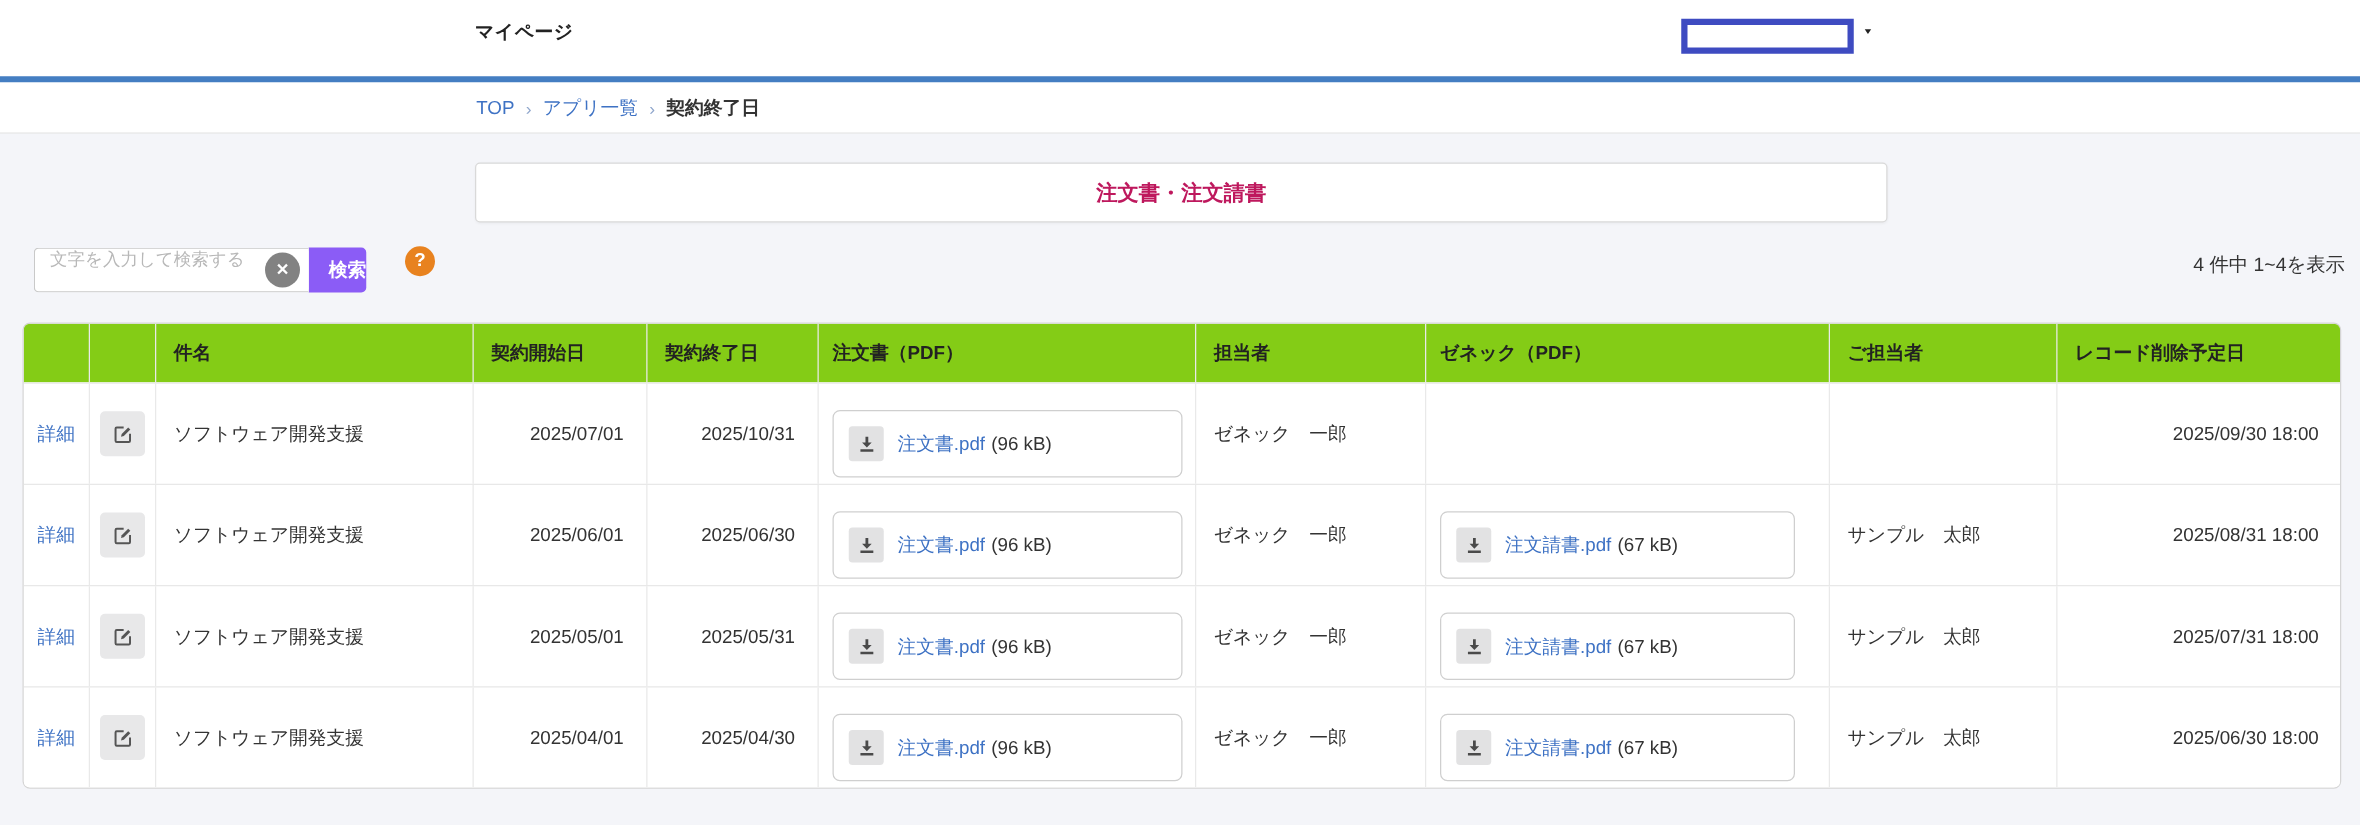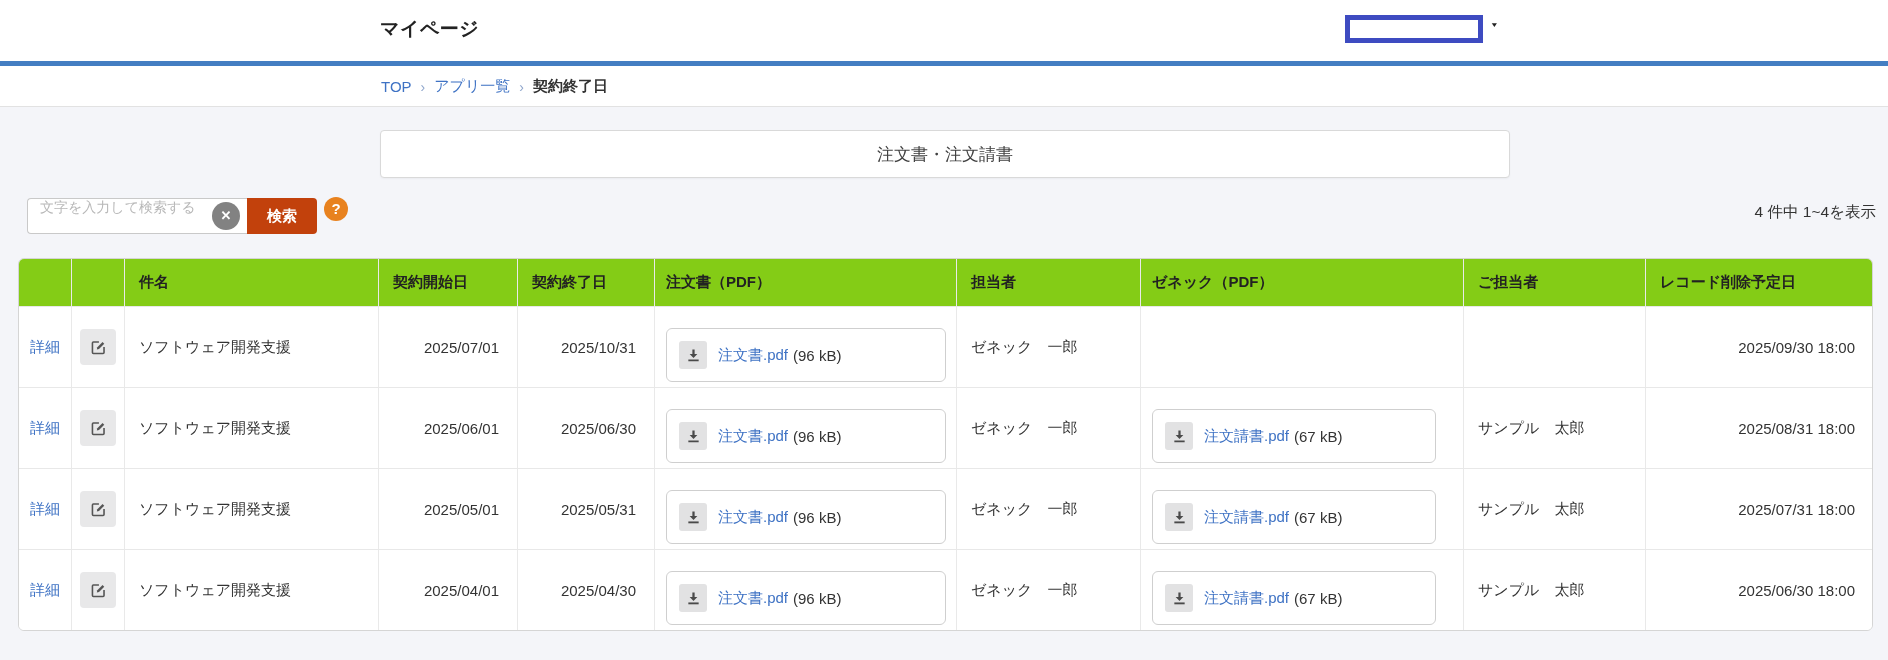--- a/index.html
+++ b/index.html
@@ -3,48 +3,48 @@
 <meta charset="utf-8">
 <style>
   * { margin:0; padding:0; box-sizing:border-box; }
   html,body { width:1888px; height:660px; }
   body {
     font-family:"Liberation Sans","DejaVu Sans",sans-serif;
     background:#ffffff; color:#333; position:relative; overflow:hidden;
   }
   
   .top-header { position:absolute; left:0; top:0; width:1888px; height:61px; background:#fff; }
-  .site-title { position:absolute; left:380px; top:16px; font-size:19px; font-weight:bold; color:#222; letter-spacing:.5px; }
+  .site-title { position:absolute; left:380px; top:16px; font-size:15px; font-weight:bold; color:#222; letter-spacing:.5px; }
   .user-box { position:absolute; left:1345px; top:15px; width:138px; height:28px; background:#fff; border:5px solid #3e4bc1; cursor:pointer; }
   .user-caret { position:absolute; left:1489px; top:19px; font-size:11px; color:#222; cursor:pointer; }
   .blue-divider { position:absolute; left:0; top:61px; width:1888px; height:5px; background:#447ec2; }
   
   .breadcrumb-band { position:absolute; left:0; top:66px; width:1888px; height:41px; background:#fff; border-bottom:1px solid #e2e2e2; }
   .breadcrumb { position:absolute; left:381px; top:11px; font-size:15px; display:flex; gap:9px; align-items:center; }
   .crumb-link { color:#3e72c4; text-decoration:none; cursor:pointer; }
   .crumb-sep { color:#8fa6cc; font-size:14px; }
   .crumb-current { color:#333; font-weight:bold; }
   
   .main-area { position:absolute; left:0; top:107px; width:1888px; height:553px; background:#f4f5f9; }
   .app-title-card { position:absolute; left:380px; top:23px; width:1130px; height:48px; background:#fff;
     border:1px solid #d9d9d9; border-radius:4px; box-shadow:0 1px 2px rgba(0,0,0,.04);
     display:flex; align-items:center; justify-content:center; }
-  .app-title { font-size:17px; font-weight:normal; color:#404040; }
+  .app-title { font-size:17px; font-weight:bold; color:#be185d; }
   
   .search-wrap { position:absolute; left:27px; top:91px; height:36px; display:flex; }
   .search-input-holder { position:relative; }
   .search-input { width:220px; height:36px; border:1px solid #c9c9c9; border-right:none; border-radius:4px 0 0 4px;
     padding:0 40px 18px 12px; font-size:14px; color:#333; background:#fff; outline:none;
     font-family:"Liberation Sans","DejaVu Sans",sans-serif; }
   .search-input::placeholder { color:#b8b8b8; }
   .clear-btn { position:absolute; right:7px; top:4px; width:28px; height:28px; border-radius:50%;
     background:#828282; color:#fff; border:none; font-size:13px; font-weight:bold; line-height:28px;
     text-align:center; cursor:pointer; }
-  .search-btn { width:70px; height:36px; background:#c2410c; color:#fff; border:none; border-radius:0 4px 4px 0;
-    font-size:15px; font-weight:bold; cursor:pointer; font-family:"Liberation Sans","DejaVu Sans",sans-serif; }
+  .search-btn { width:46px; height:36px; background:#8b5cf6; color:#fff; border:none; border-radius:0 4px 4px 0;
+    font-size:15px; font-weight:bold; cursor:pointer; font-family:"Liberation Sans","DejaVu Sans",sans-serif;text-align:right; }
   .help-btn { position:absolute; left:324px; top:90px; width:24px; height:24px; border-radius:50%;
     background:#e8821f; color:#fff; border:none; font-size:15px; font-weight:bold; line-height:24px;
     text-align:center; cursor:pointer; }
   .count-text { position:absolute; right:12px; top:95px; font-size:15.5px; color:#333; }
   
   .record-table { position:absolute; left:18px; top:151px; width:1855px; background:#fff;
     border:1px solid #d5d5d5; border-radius:6px; overflow:hidden; }
   .t-row { display:flex; width:100%; }
   .t-head { height:47px; background:#84cc16; }
   .t-body-row { height:81px; border-top:1px solid #e8e8e8; background:#fff; }

